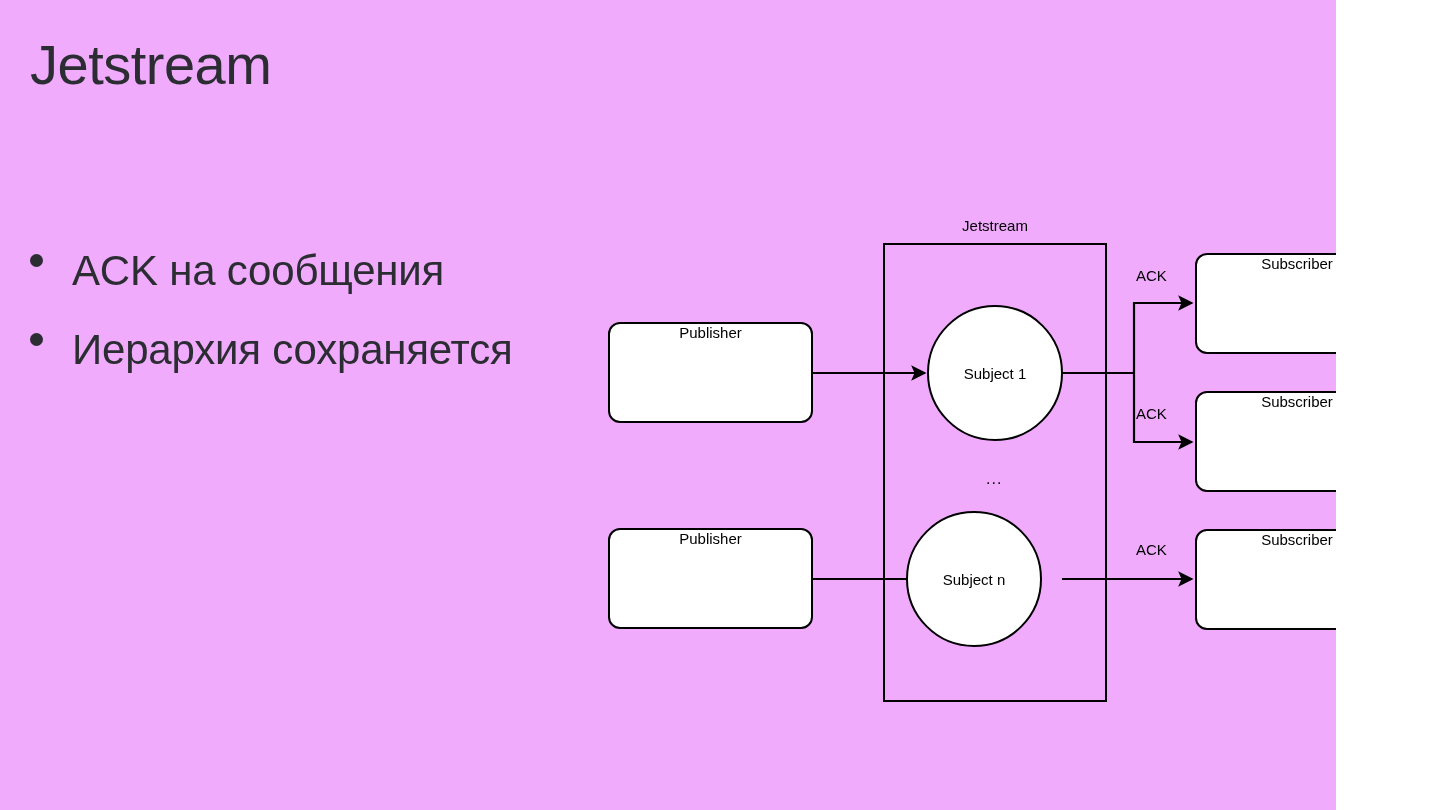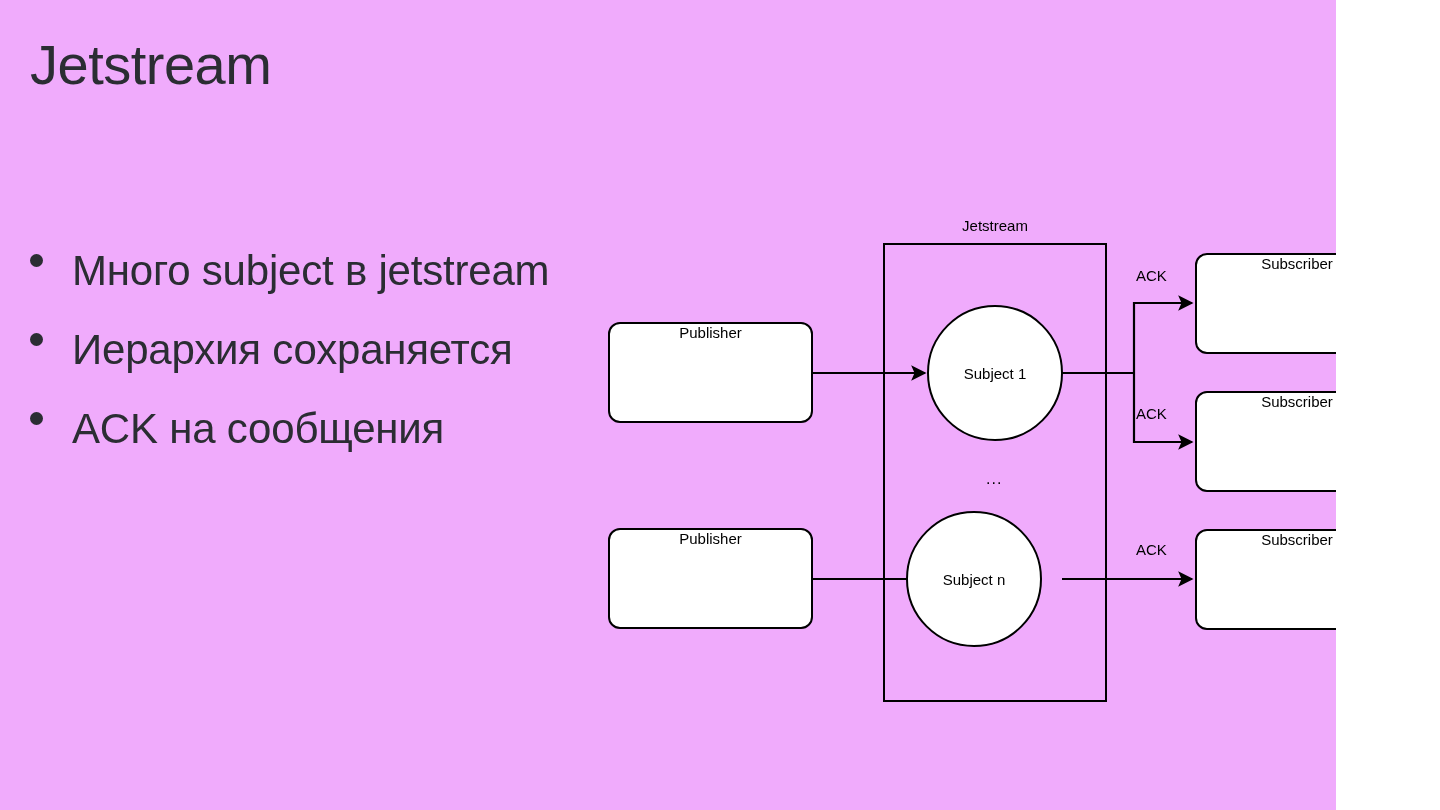--- a/index.html
+++ b/index.html
@@ -153,29 +153,25 @@
 
         <path d="M61 6 C65 10 65 17 61 21 L56 26 L48 18 L53 13 C56 10 57 8 57 6 Z"></path>
         <path d="M54 13 L46 21 L12 55 L20 63 L54 29 L62 21 Z"></path>
       </g>
     </svg>
   </div>
 
   <div id="bullets">
     <div class="bullet-row">
       <div class="bullet-dot"></div>
-      <div class="bullet-text">Много subject в jetstream</div>
+      <div class="bullet-text">ACK на сообщения</div>
     </div>
     <div class="bullet-row">
       <div class="bullet-dot"></div>
       <div class="bullet-text">Иерархия сохраняется</div>
-    </div>
-    <div class="bullet-row">
-      <div class="bullet-dot"></div>
-      <div class="bullet-text">ACK на сообщения</div>
     </div>
   </div>
 
   <div id="diagram">
 
     <svg id="edges" viewBox="0 0 1440 810">
       <defs>
         <marker id="arrowhead" viewBox="0 0 10 10" refX="9" refY="5" markerWidth="7" markerHeight="7" orient="auto-start-reverse">
           <path d="M 0 0 L 10 5 L 0 10 L 2.2 5 z" fill="#000000"></path>
         </marker>

